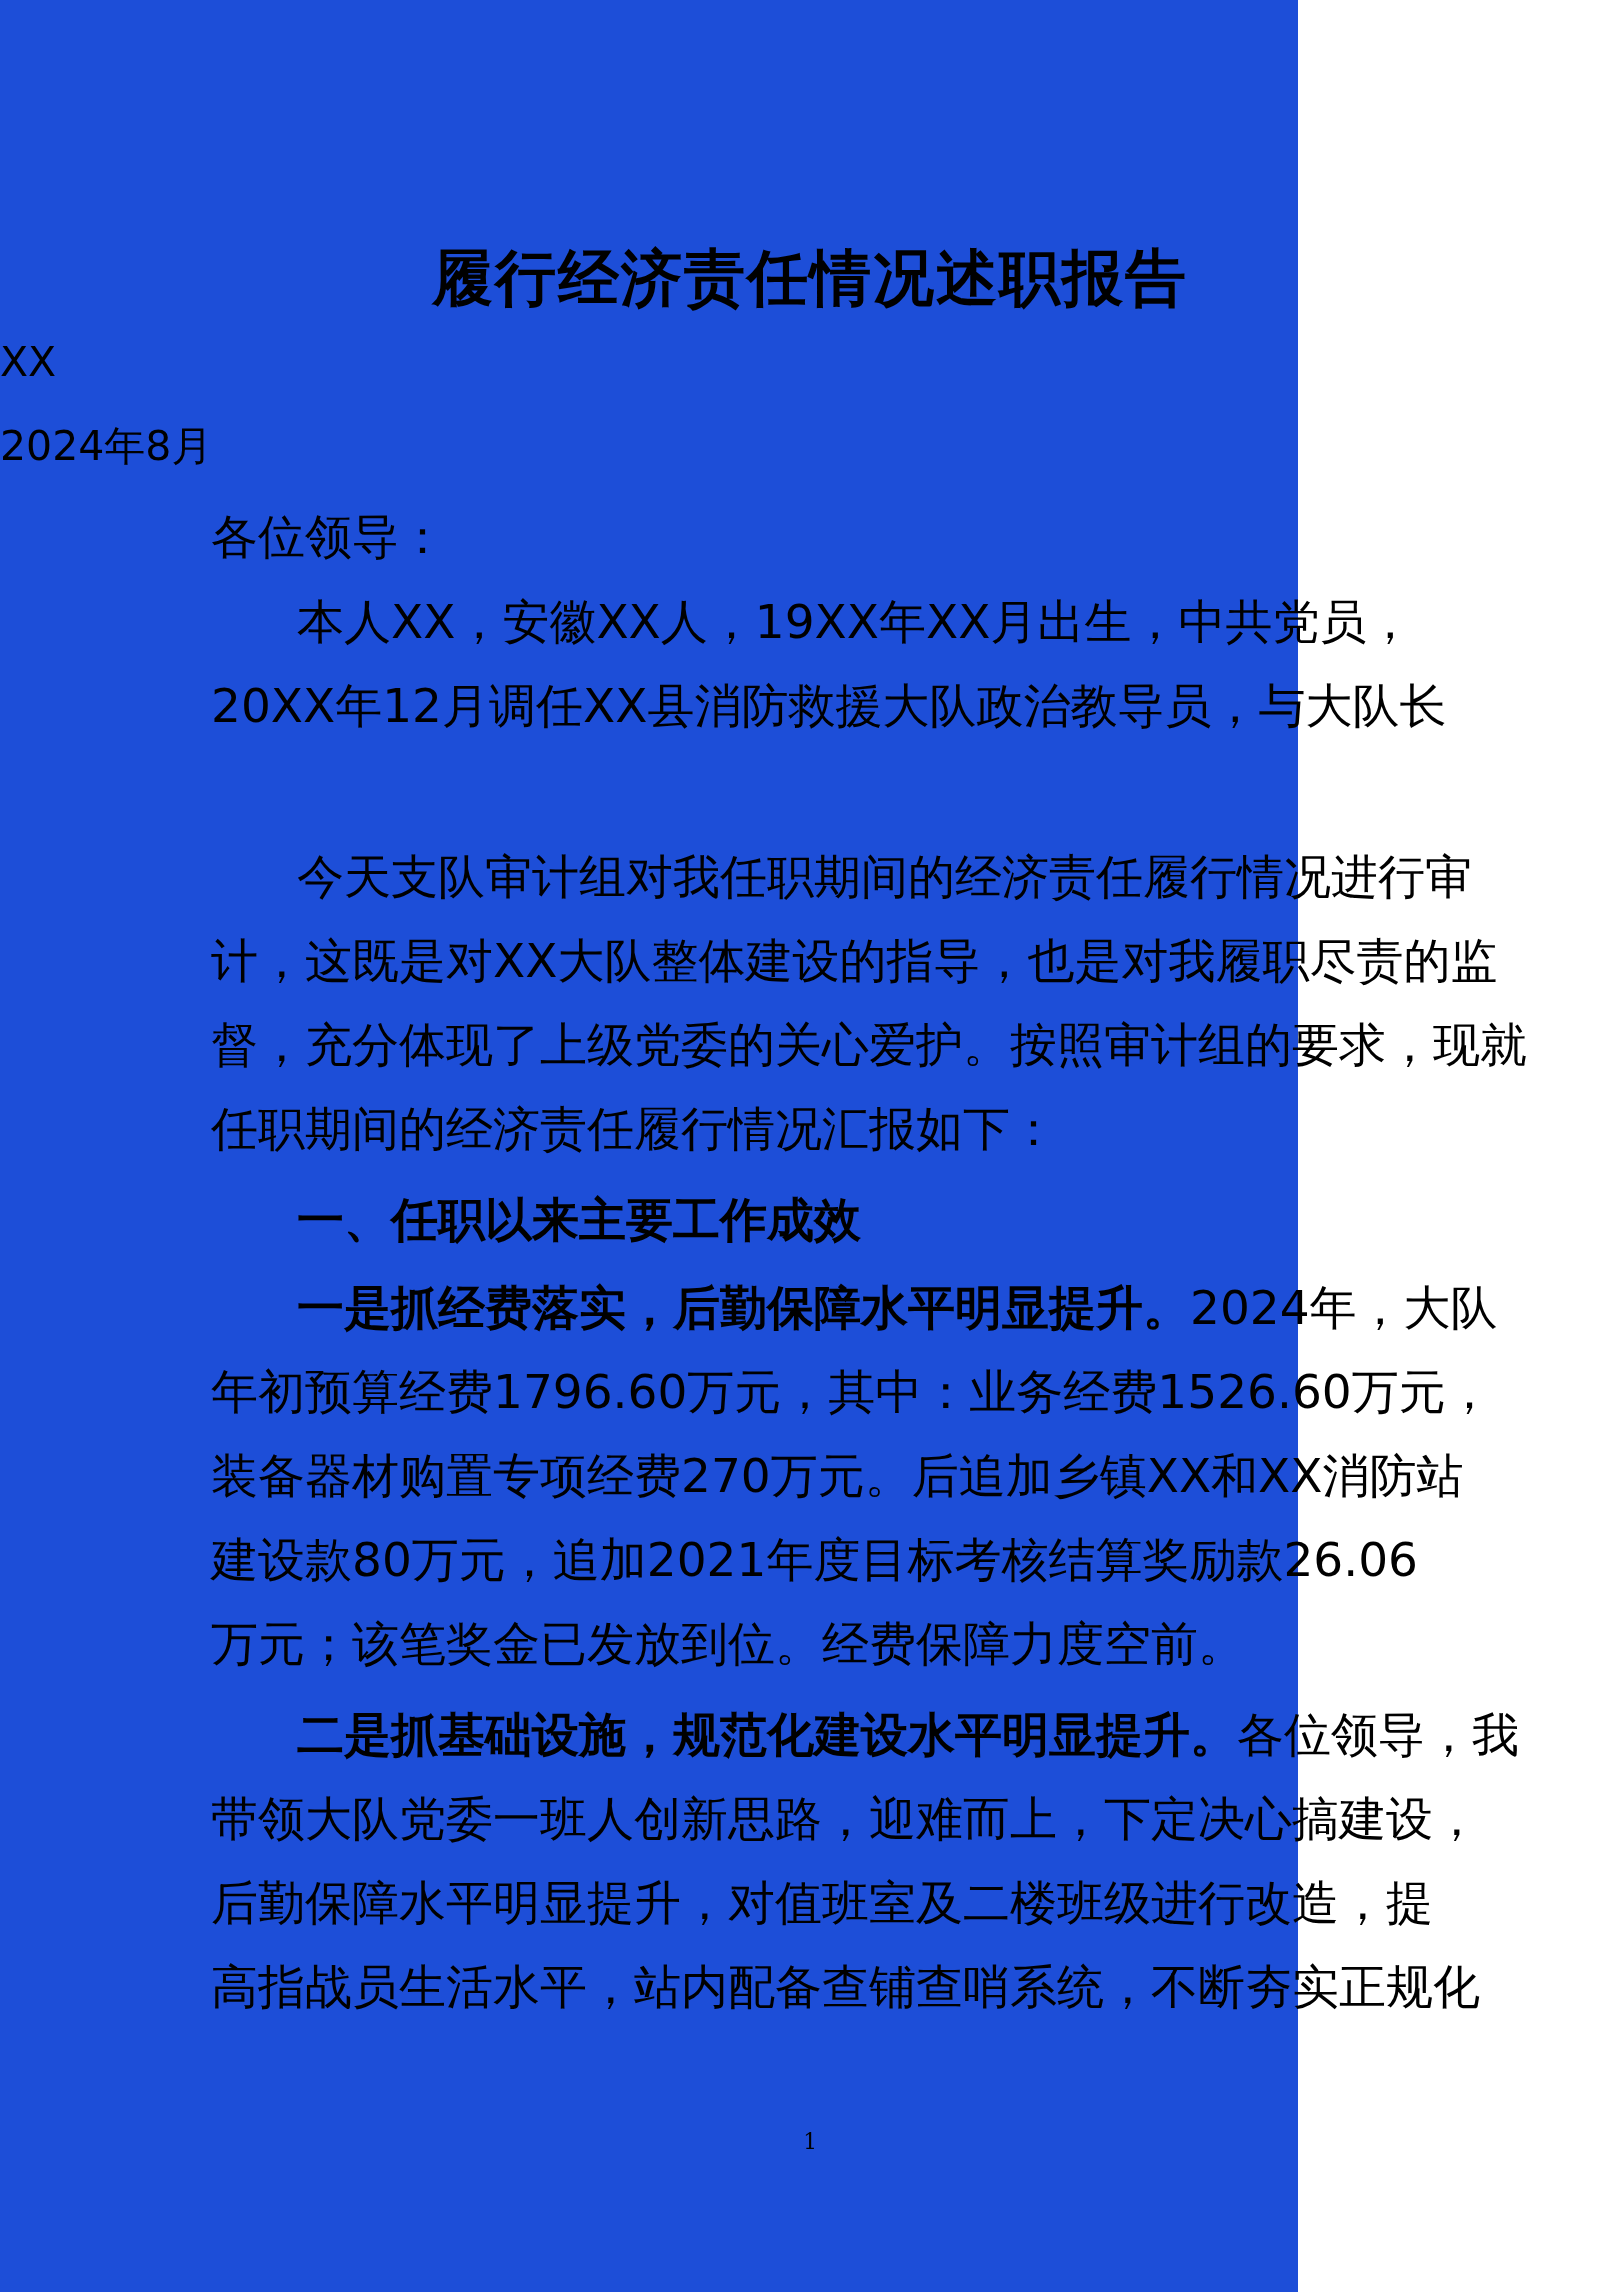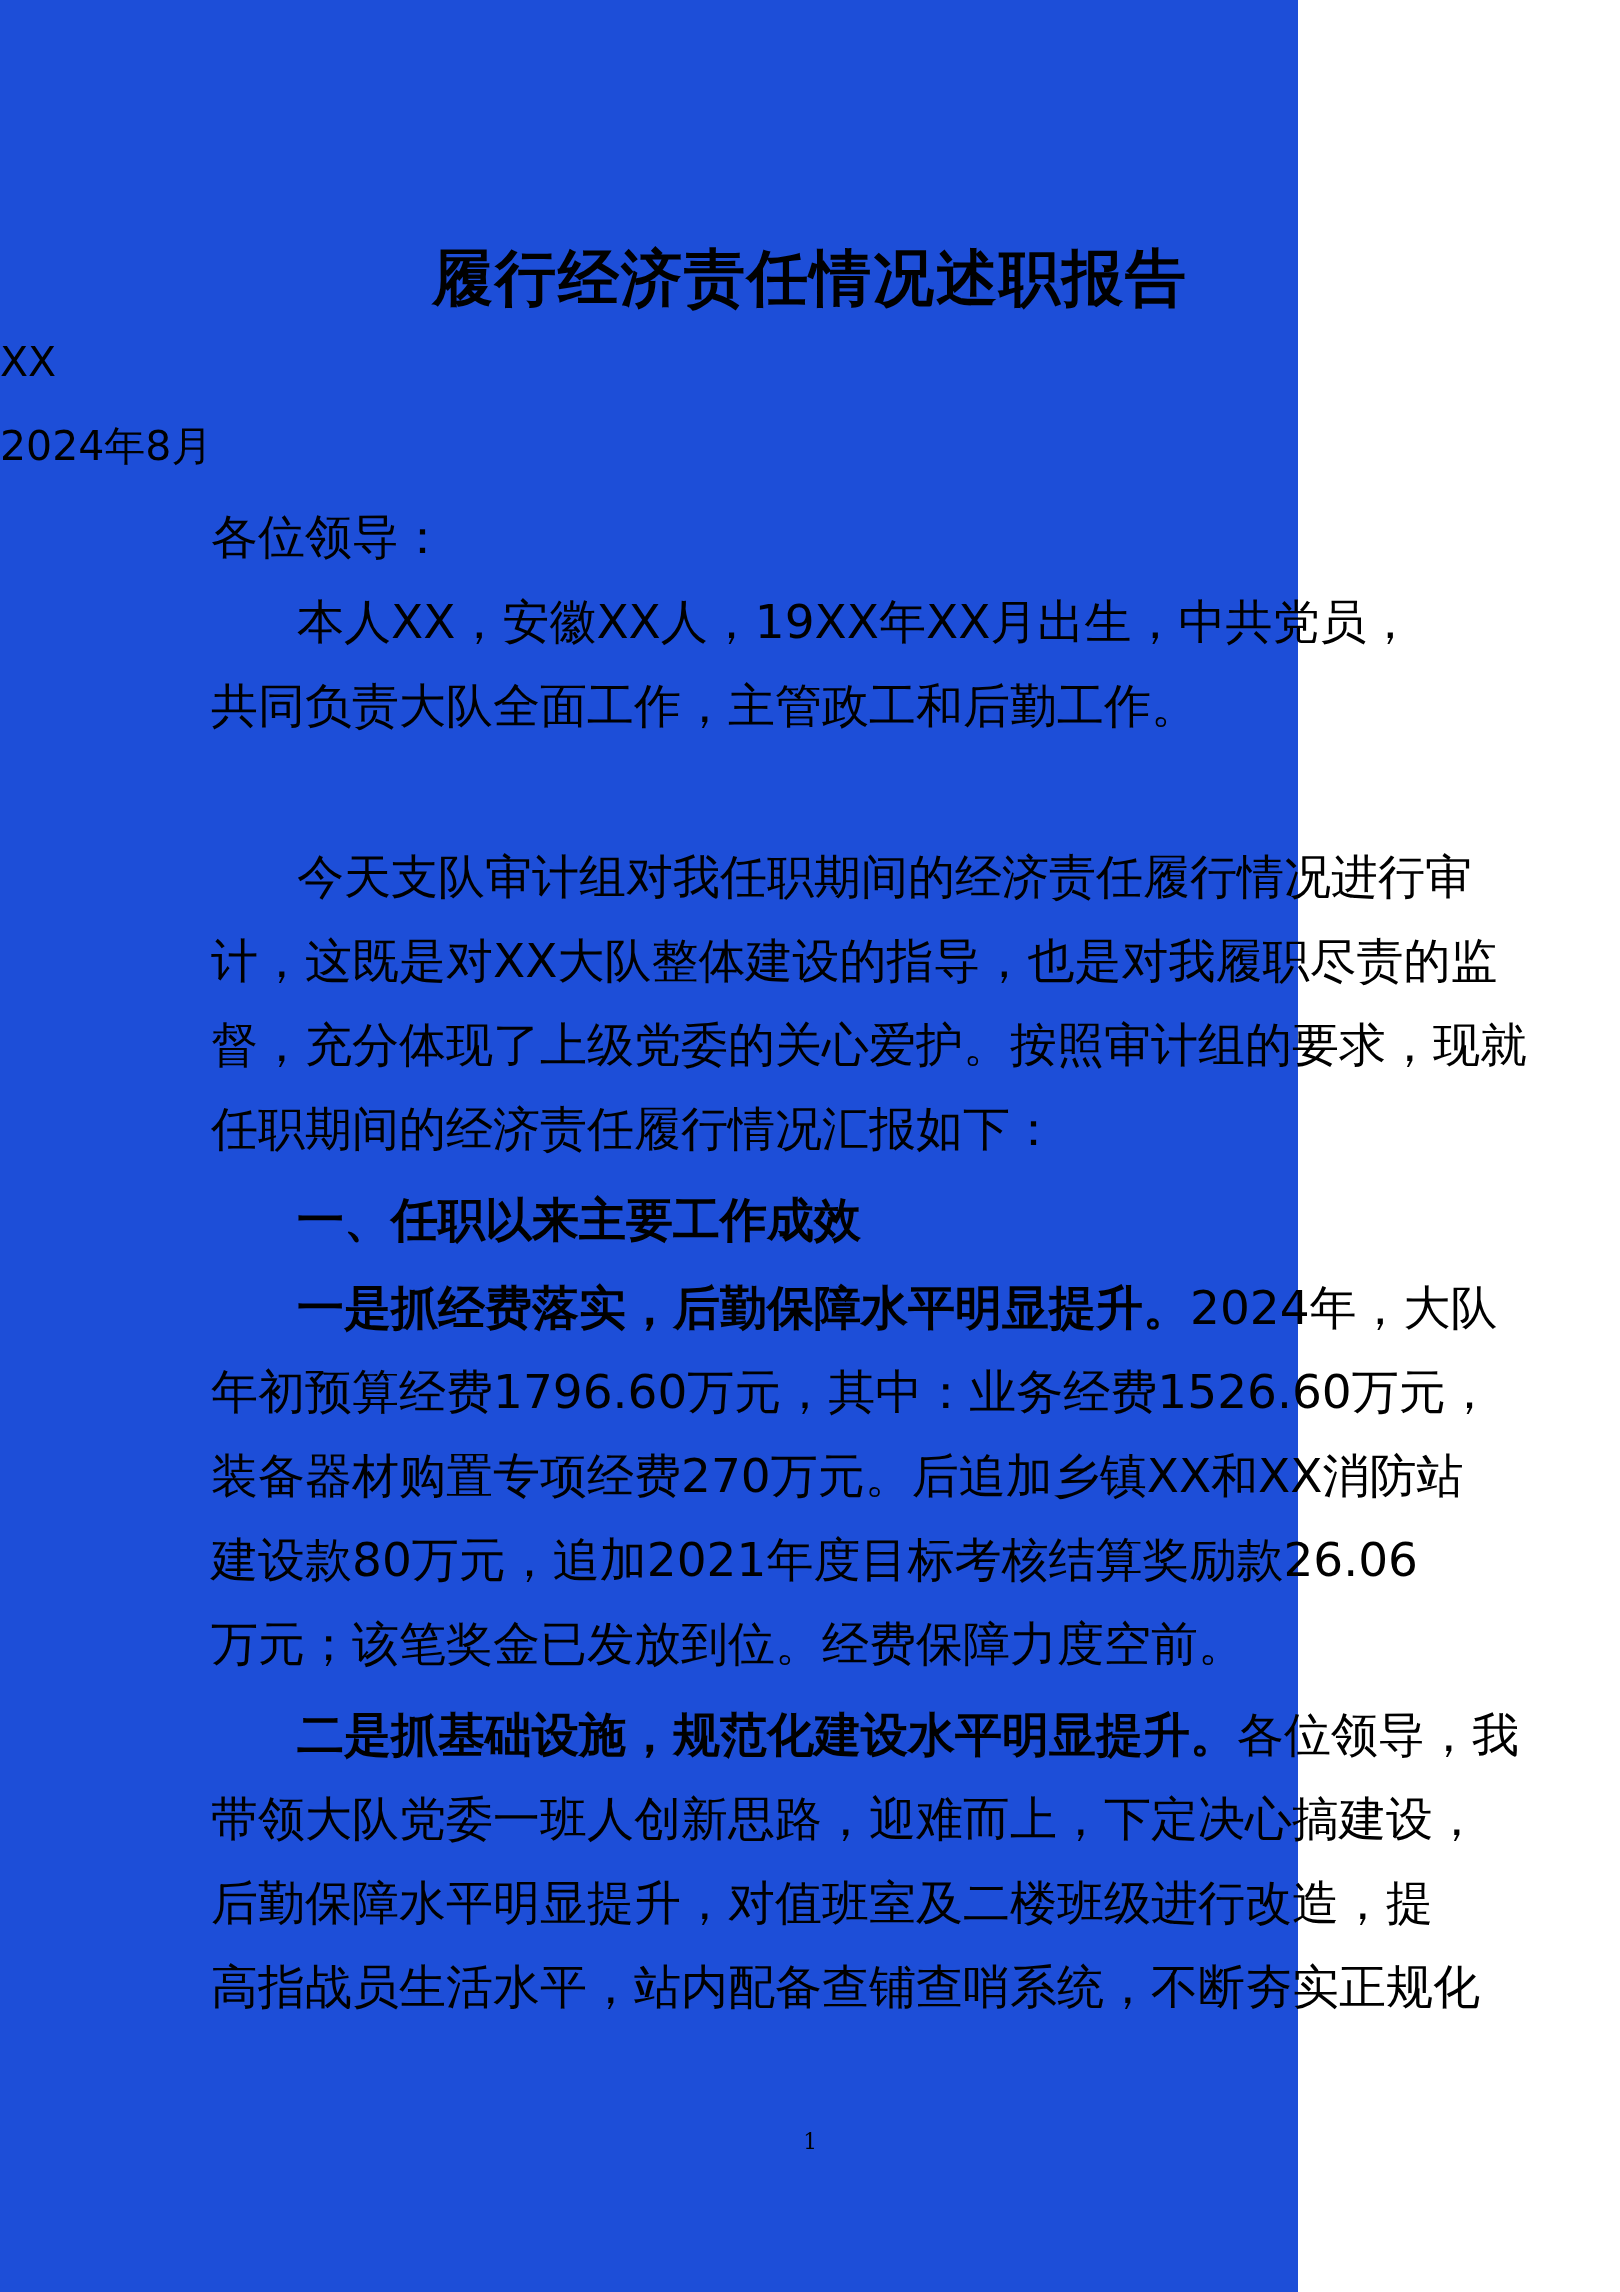--- a/index.html
+++ b/index.html
@@ -82,21 +82,21 @@
 
   <div class="center-line author">XX</div>
   <div class="center-line date">2024年8月</div>
 
   <div class="text-block salutation">
     <span class="line">各位领导：</span>
   </div>
 
   <div class="text-block p1">
     <span class="line indent">本人XX，安徽XX人，19XX年XX月出生，中共党员，</span>
-    <span class="line">共同负责大队全面工作，主管政工和后勤工作。</span>
+    <span class="line">20XX年12月调任XX县消防救援大队政治教导员，与大队长</span>
   </div>
 
   <div class="text-block p2">
     <span class="line indent">今天支队审计组对我任职期间的经济责任履行情况进行审</span>
     <span class="line">计，这既是对XX大队整体建设的指导，也是对我履职尽责的监</span>
     <span class="line">督，充分体现了上级党委的关心爱护。按照审计组的要求，现就</span>
     <span class="line">任职期间的经济责任履行情况汇报如下：</span>
   </div>
 
   <div class="text-block h1">

